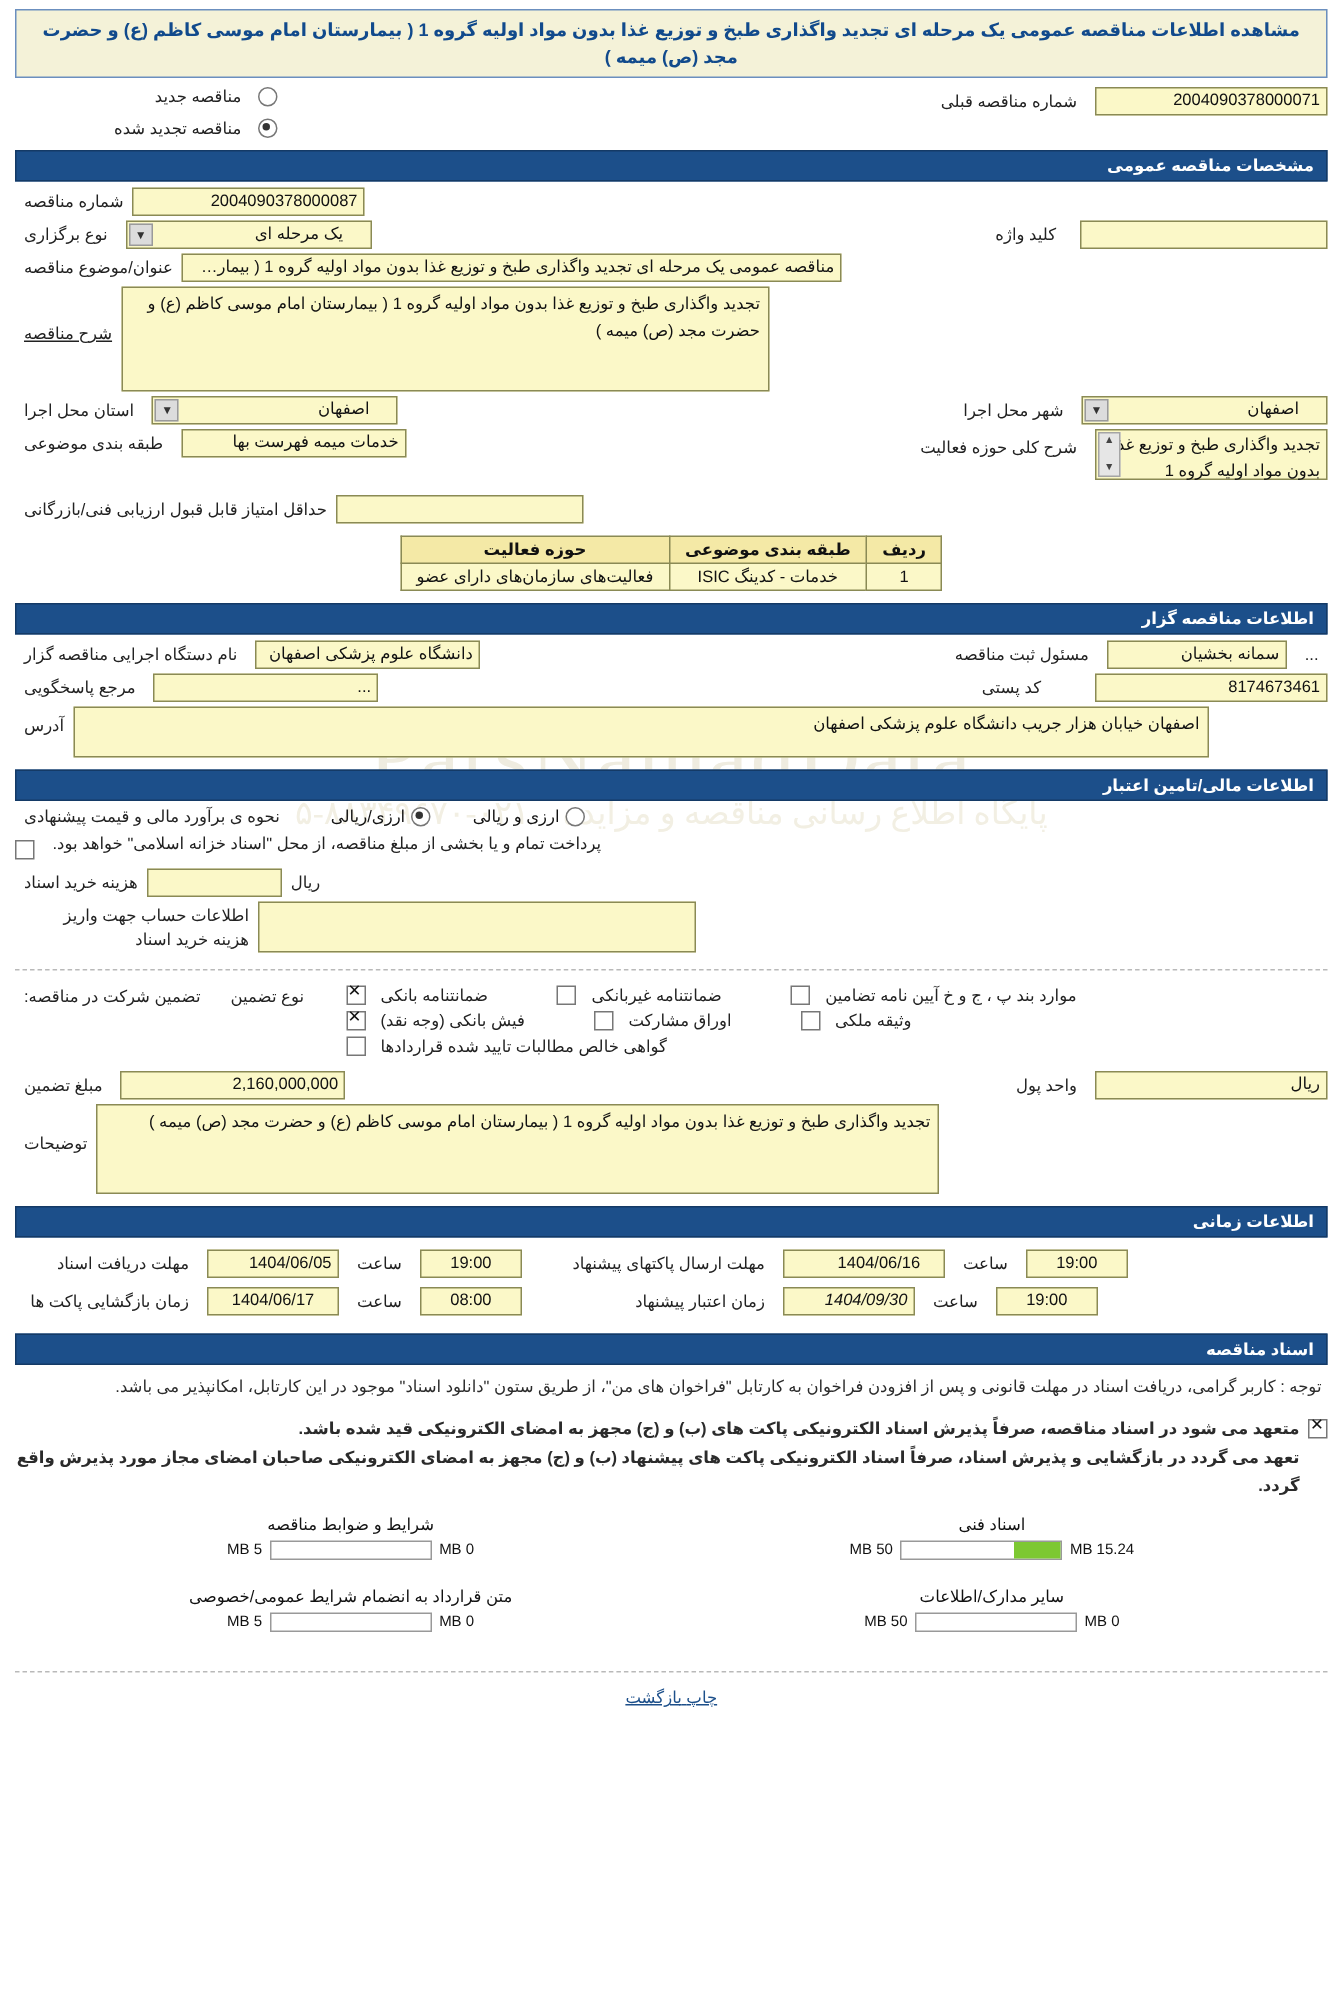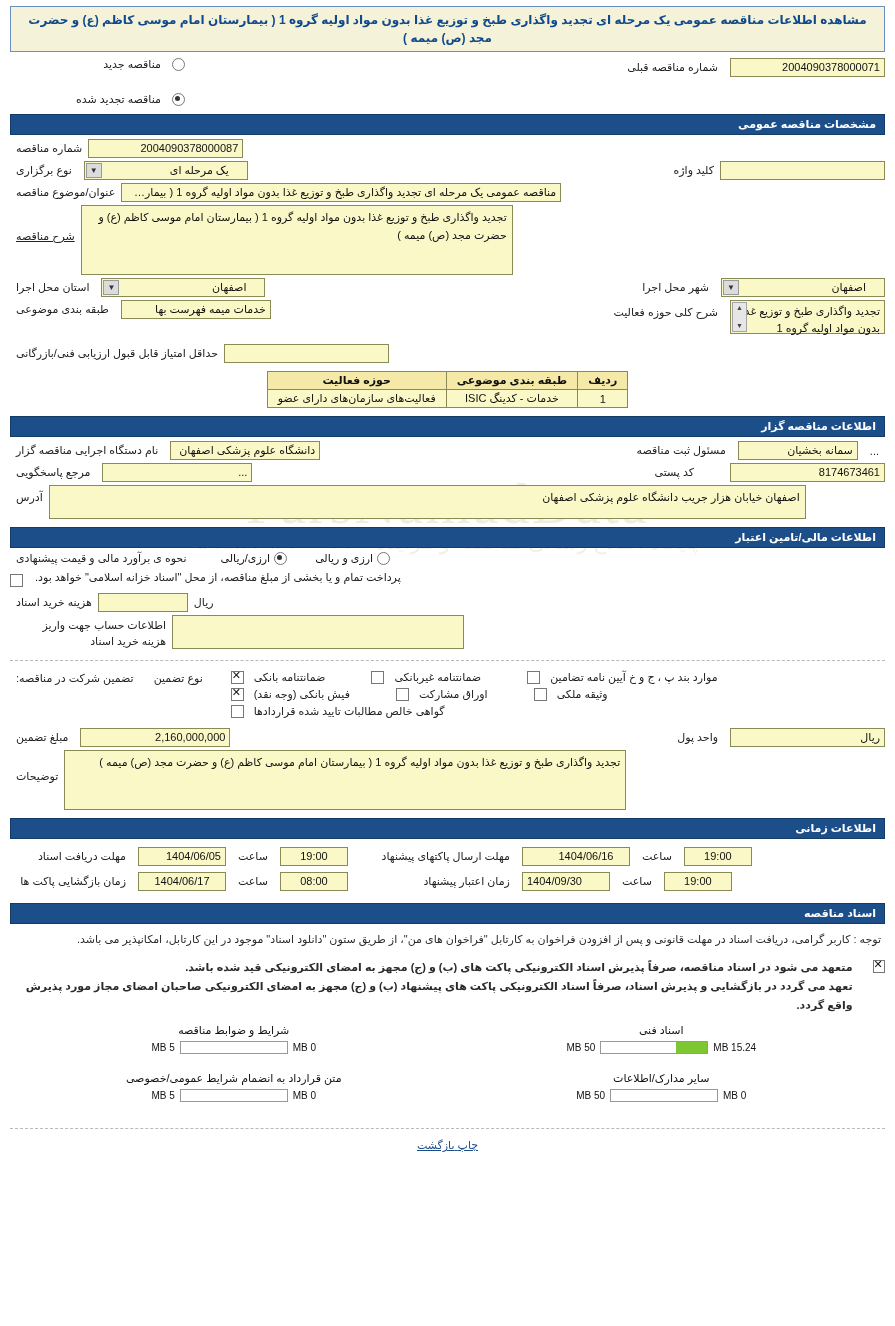--- a/index.html
+++ b/index.html
@@ -80,41 +80,41 @@
 
   <div class="content">
 
     <div class="titlebar">مشاهده اطلاعات مناقصه عمومی یک مرحله ای تجدید واگذاری طبخ و توزیع غذا بدون مواد اولیه گروه 1 ( بیمارستان امام موسی کاظم (ع) و حضرت مجد (ص) میمه )</div>
 
     <div style="display:flex;justify-content:space-between;align-items:flex-start;margin-top:6px;">
       <div style="display:flex;align-items:center;gap:6px;">
         <div class="fld" style="width:145px;">2004090378000071</div>
         <span class="lbl">شماره مناقصه قبلی</span>
       </div>
-      <div style="display:flex;flex-direction:column;gap:22px;align-items:flex-start;padding-left:60px;">
+      <div style="display:flex;flex-direction:column;gap:8px;align-items:flex-start;padding-left:60px;">
         <div style="display:flex;align-items:center;gap:5px;">
           <span class="radio"></span>
           <span class="lbl">مناقصه جدید</span>
         </div>
         <div style="display:flex;align-items:center;gap:5px;">
           <span class="radio on"></span>
           <span class="lbl">مناقصه تجدید شده</span>
         </div>
       </div>
     </div>
 
     <div class="sechead">مشخصات مناقصه عمومی</div>
 
     <div class="row" style="justify-content:flex-end;">
       <div class="fld" style="width:145px;">2004090378000087</div>
       <span class="lbl">شماره مناقصه</span>
     </div>
 
     <div class="row" style="justify-content:space-between;">
-      <div style="display:flex;align-items:center;gap:0;">
+      <div style="display:flex;align-items:center;gap:10px;">
         <div class="fld" style="width:155px;"></div>
         <span class="lbl">کلید واژه</span>
       </div>
       <div style="display:flex;align-items:center;gap:6px;">
         <div class="selectbox" style="width:140px;">
           <span class="arrow">▼</span>
           <span>یک مرحله ای</span>
         </div>
         <span class="lbl">نوع برگزاری</span>
       </div>
@@ -318,34 +318,34 @@
         <div class="fld" style="width:78px;text-align:center;padding-left:24px;">1404/06/16</div>
         <span class="lbl" style="min-width:150px;text-align:right;">مهلت ارسال پاکتهای پیشنهاد</span>
         <div class="fld" style="width:58px;text-align:center;">19:00</div>
         <span class="lbl">ساعت</span>
         <div class="fld" style="width:78px;">1404/06/05</div>
         <span class="lbl" style="min-width:110px;text-align:right;">مهلت دریافت اسناد</span>
       </div>
       <div style="display:flex;justify-content:flex-end;align-items:center;gap:6px;">
         <div class="fld" style="width:58px;text-align:center;">19:00</div>
         <span class="lbl">ساعت</span>
-        <div class="fld" style="width:78px;text-align:left;">1404/09/30</div>
+        <div class="fld" style="width:78px;text-align:right;font-style:italic;">1404/09/30</div>
         <span class="lbl" style="min-width:150px;text-align:right;">زمان اعتبار پیشنهاد</span>
         <div class="fld" style="width:58px;text-align:center;">08:00</div>
         <span class="lbl">ساعت</span>
         <div class="fld" style="width:78px;text-align:center;">1404/06/17</div>
         <span class="lbl" style="min-width:110px;text-align:right;">زمان بازگشایی پاکت ها</span>
       </div>
     </div>
 
     <div class="sechead">اسناد مناقصه</div>
 
     <div class="note" style="padding:2px 4px;">توجه : کاربر گرامی، دریافت اسناد در مهلت قانونی و پس از افزودن فراخوان به کارتابل "فراخوان های من"، از طریق ستون "دانلود اسناد" موجود در این کارتابل، امکانپذیر می باشد.</div>
 
-    <div style="display:flex;gap:20px;align-items:flex-start;margin-top:8px;">
+    <div style="display:flex;gap:6px;align-items:flex-start;margin-top:8px;">
       <span class="chk on" style="margin-top:2px;"></span>
       <span class="note bold" style="white-space:pre-line;">متعهد می شود در اسناد مناقصه، صرفاً پذیرش اسناد الکترونیکی پاکت های (ب) و (ج) مجهز به امضای الکترونیکی قید شده باشد.
 تعهد می گردد در بازگشایی و پذیرش اسناد، صرفاً اسناد الکترونیکی پاکت های پیشنهاد (ب) و (ج) مجهز به امضای الکترونیکی صاحبان امضای مجاز مورد پذیرش واقع گردد.</span>
     </div>
 
     <div class="docbars">
       <div class="docbar-item">
         <span class="docbar-title">اسناد فنی</span>
         <div class="bar">
           <span>15.24 MB</span>

